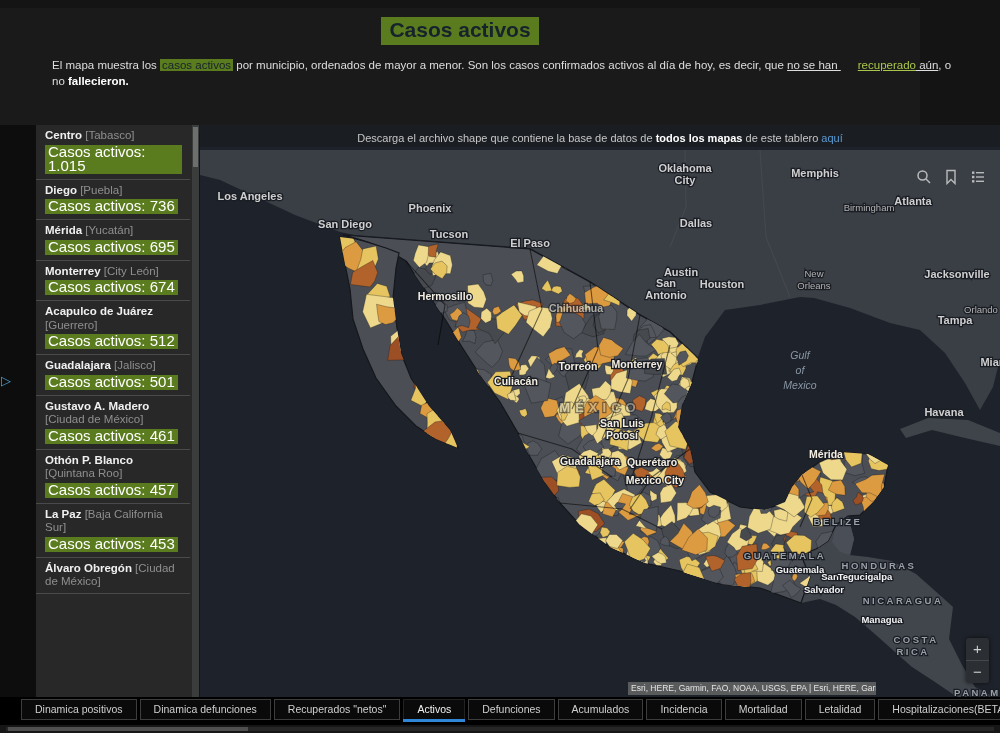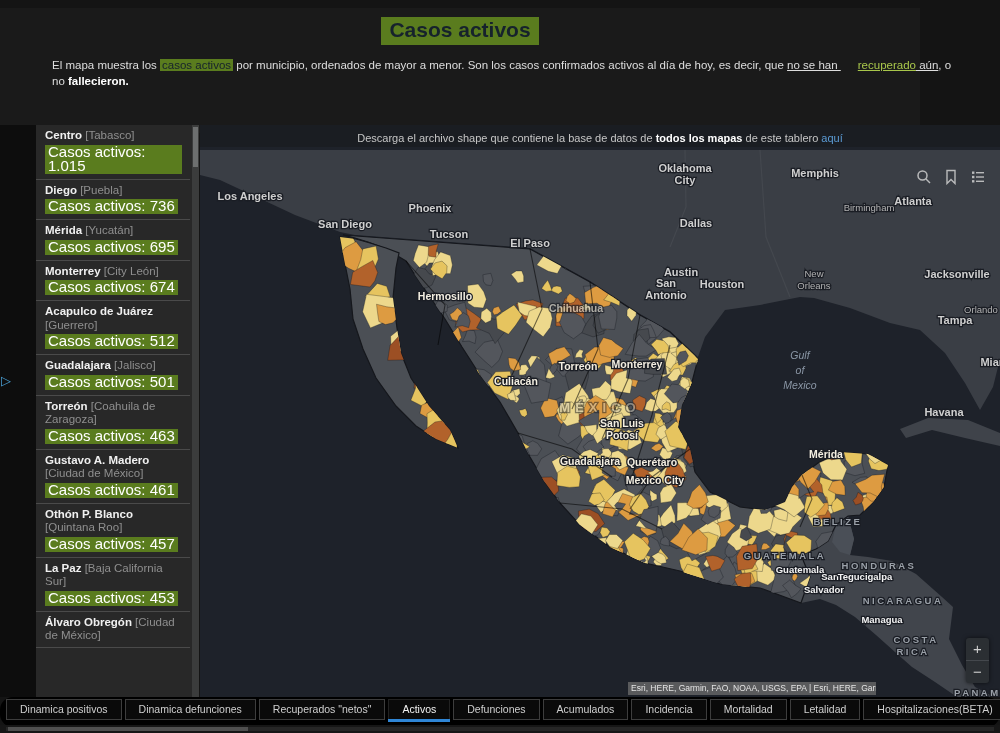--- a/index.html
+++ b/index.html
@@ -56,21 +56,21 @@
            border-radius:3px;box-shadow:0 0 4px rgba(0,0,0,.6);overflow:hidden;}
   .zoomctl button{display:block;width:23px;height:22px;background:none;border:none;
                   color:#cfcfcf;font-size:15px;line-height:20px;padding:0;cursor:pointer;}
   .zsep{height:1px;background:#44484d;}
   .attribution{position:absolute;left:428px;top:535px;width:242px;height:13px;
                background:rgba(110,110,110,.75);color:#e4e4e4;font-size:8.5px;
                line-height:13px;padding:0 3px;white-space:nowrap;overflow:hidden;}
 
   
   .tabbar{position:absolute;left:0;top:697px;width:1000px;height:30px;background:#000;
-          display:flex;align-items:flex-start;padding-left:6px;box-sizing:border-box;border-radius:13px;}
+          display:flex;align-items:flex-start;padding-left:21px;box-sizing:border-box;}
   .tab{position:relative;margin:2px 3px 0 0;padding:3px 13px 4px;border:1px solid #3d3d3d;
        background:#0a0a0a;color:#cfcfcf;font-size:10.5px;white-space:nowrap;cursor:pointer;}
   .tab.active{border-color:#222;color:#f2f2f2;}
   .tab.active::after{content:"";position:absolute;left:-1px;right:-1px;bottom:-3px;height:3px;
        background:var(--tabblue,#2f86d6);}
 
   
   .hscroll{position:absolute;left:0;top:725px;width:1000px;height:8px;background:#161616;cursor:pointer;}
   .htrack{position:absolute;left:6px;top:2px;width:988px;height:4px;background:#262626;}
   .hthumb{position:absolute;left:8px;top:2px;width:240px;height:4px;background:#4f4f4f;}
@@ -118,24 +118,20 @@
   <div class="item">
     <div class="iname"><span class="muni">Acapulco de Juárez</span> <span class="state">[Guerrero]</span></div>
     <span class="badge">Casos activos: 512</span>
   </div>
 
   <div class="item">
     <div class="iname"><span class="muni">Guadalajara</span> <span class="state">[Jalisco]</span></div>
     <span class="badge">Casos activos: 501</span>
   </div>
 
-  <div class="item">
-    <div class="iname"><span class="muni">Torreón</span> <span class="state">[Coahuila de Zaragoza]</span></div>
-    <span class="badge">Casos activos: 463</span>
-  </div>
 
   <div class="item">
     <div class="iname"><span class="muni">Gustavo A. Madero</span> <span class="state">[Ciudad de México]</span></div>
     <span class="badge">Casos activos: 461</span>
   </div>
 
   <div class="item">
     <div class="iname"><span class="muni">Othón P. Blanco</span> <span class="state">[Quintana Roo]</span></div>
     <span class="badge">Casos activos: 457</span>
   </div>

